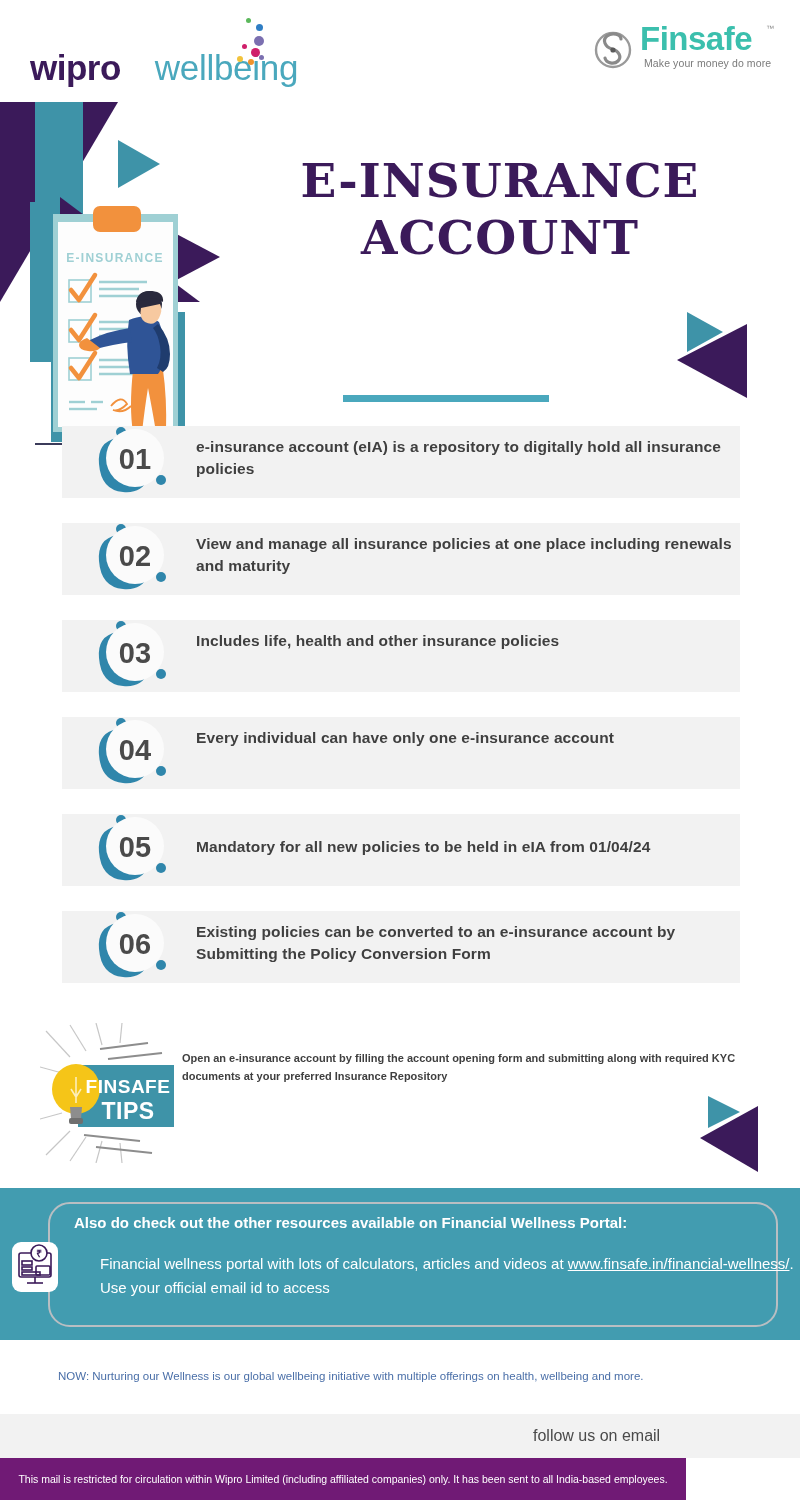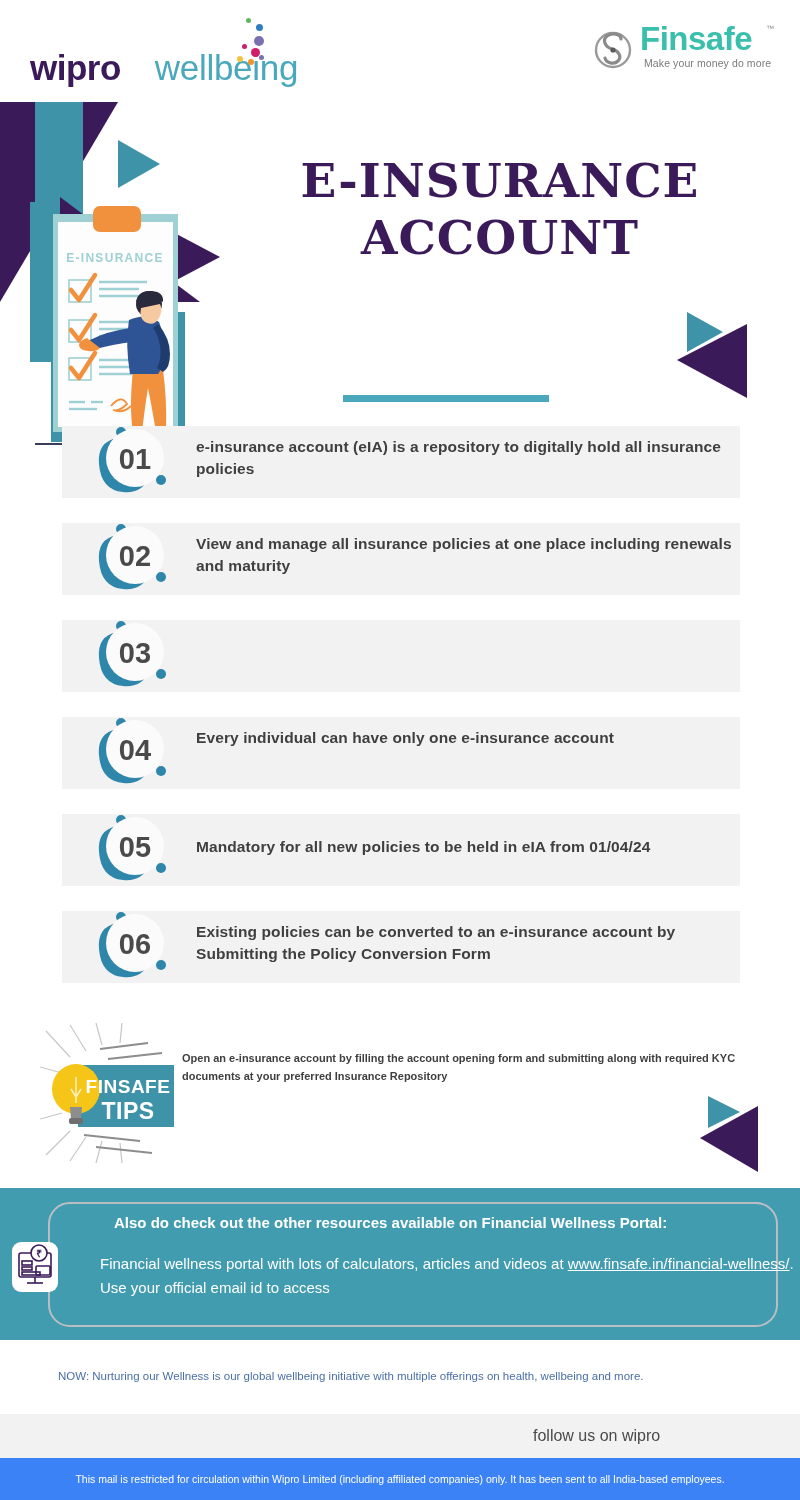--- a/index.html
+++ b/index.html
@@ -48,31 +48,31 @@
   .tips-badge { position:absolute; left:40px; top:15px; width:155px; height:140px; }
   .tips-text { position:absolute; left:182px; top:42px; width:560px;
     font-size:11px; font-weight:bold; color:#3f3f3f; line-height:1.62; }
 
   
   .panel { position:absolute; left:0; top:1188px; width:800px; height:152px; background:#429cb0; }
   .panel-card { position:absolute; left:48px; top:14px; width:730px; height:125px;
     border:2px solid #b9bec2; border-radius:22px; }
   .panel-icon { position:absolute; left:12px; top:54px; width:46px; height:50px;
     background:#fff; border-radius:9px; }
-  .panel-title { position:absolute; left:74px; top:26px; font-size:15px; font-weight:bold; color:#ffffff;margin-left:40px; }
+  .panel-title { position:absolute; left:74px; top:26px; font-size:15px; font-weight:bold; color:#ffffff; }
   .panel-body { position:absolute; left:100px; top:64px; font-size:15px; color:#ffffff; line-height:1.62; }
   .panel-body a { color:#ffffff; text-decoration:underline; }
 
   
   .now-note { position:absolute; left:58px; top:1368px; width:690px;
     font-size:11.5px; color:#4a6fa8; line-height:1.45; }
   .hr-bar { position:absolute; left:0; top:1414px; width:800px; height:44px; background:#f2f2f2; }
   .hr-left { position:absolute; left:94px; top:1427px; font-size:16px; color:#4a4a4a;margin-top:40px; }
   .hr-right { position:absolute; left:533px; top:1427px; font-size:16px; color:#4a4a4a; }
-  .legal { position:absolute; left:0; top:1458px; width:800px; height:42px; background:#3b82f6;
+  .legal { position:absolute; left:0; top:1458px; width:686px; height:42px; background:#701a75;
     display:flex; align-items:center; justify-content:center; }
   .legal span { font-size:10.5px; color:#ffffff; }
 </style>
 </head>
 <body>
 
 <div class="header">
 
   <div class="wipro-logo">
     <span class="wipro-word">wipro</span>
@@ -201,20 +201,21 @@
 
   <div class="row">
     <div class="row-bar"></div>
     <svg class="badge" viewBox="0 0 100 96">
       <path d="M14 46 q-2 -22 18 -26 q20 -4 30 10 q10 14 2 30 q-8 16 -26 14 q-22 -2 -24 -28z" fill="#2f86ab"></path>
       <circle cx="36" cy="14" r="5" fill="#2f86ab"></circle>
       <circle cx="76" cy="62" r="5" fill="#2f86ab"></circle>
       <circle cx="50" cy="40" r="29" fill="#fbfbfb"></circle>
       <text x="50" y="51" text-anchor="middle" font-family="Liberation Sans, sans-serif" font-size="29" font-weight="bold" fill="#4a4a4a">03</text>
     </svg>
+    <div class="row-text">Includes life, health and other insurance policies</div>
   </div>
 
   <div class="row">
     <div class="row-bar"></div>
     <svg class="badge" viewBox="0 0 100 96">
       <path d="M14 46 q-2 -22 18 -26 q20 -4 30 10 q10 14 2 30 q-8 16 -26 14 q-22 -2 -24 -28z" fill="#2f86ab"></path>
       <circle cx="36" cy="14" r="5" fill="#2f86ab"></circle>
       <circle cx="76" cy="62" r="5" fill="#2f86ab"></circle>
       <circle cx="50" cy="40" r="29" fill="#fbfbfb"></circle>
       <text x="50" y="51" text-anchor="middle" font-family="Liberation Sans, sans-serif" font-size="29" font-weight="bold" fill="#4a4a4a">04</text>
@@ -305,17 +306,17 @@
   <div class="panel-title">Also do check out the other resources available on Financial Wellness Portal:</div>
   <div class="panel-body">
     <span>Financial wellness portal with lots of calculators, articles and videos at </span><a href="#">www.finsafe.in/financial-wellness/</a><span>. Use your official email id to access</span>
   </div>
 </div>
 
 <div class="now-note">NOW: Nurturing our Wellness is our global wellbeing initiative with multiple offerings on health, wellbeing and more.</div>
 
 <div class="hr-bar"></div>
 <div class="hr-left">human resources</div>
-<div class="hr-right">follow us on wipro</div>
+<div class="hr-right">follow us on email</div>
 
 <div class="legal">
   <span>This mail is restricted for circulation within Wipro Limited (including affiliated companies) only. It has been sent to all India-based employees.</span>
 </div>
 
 </body></html>

